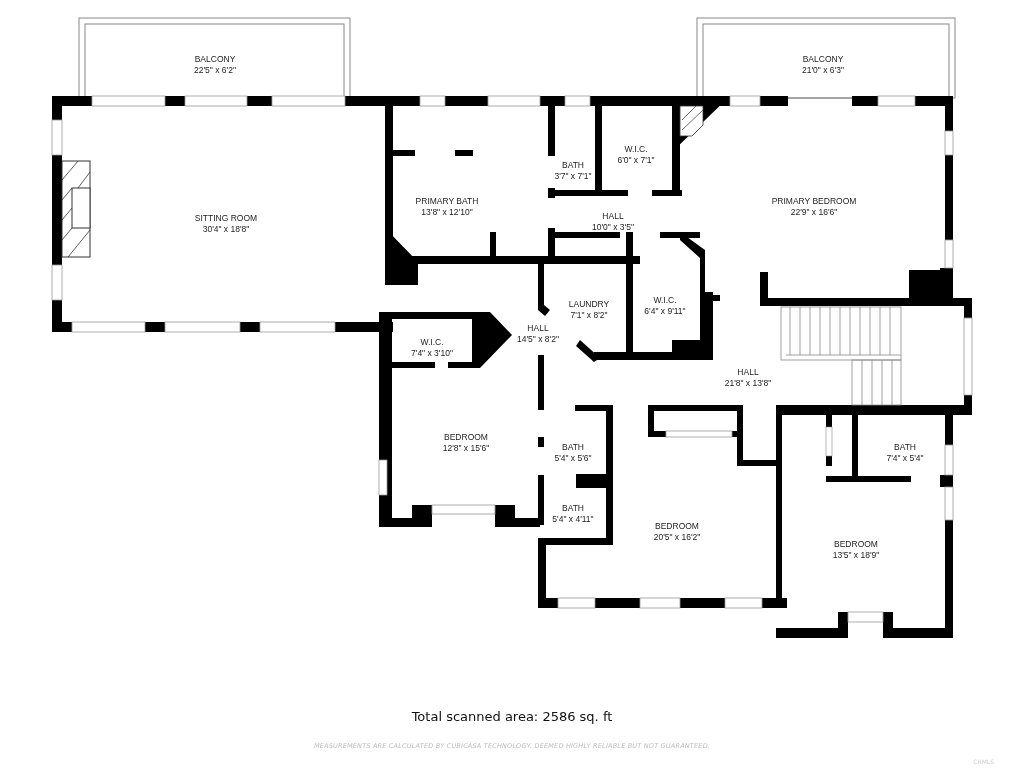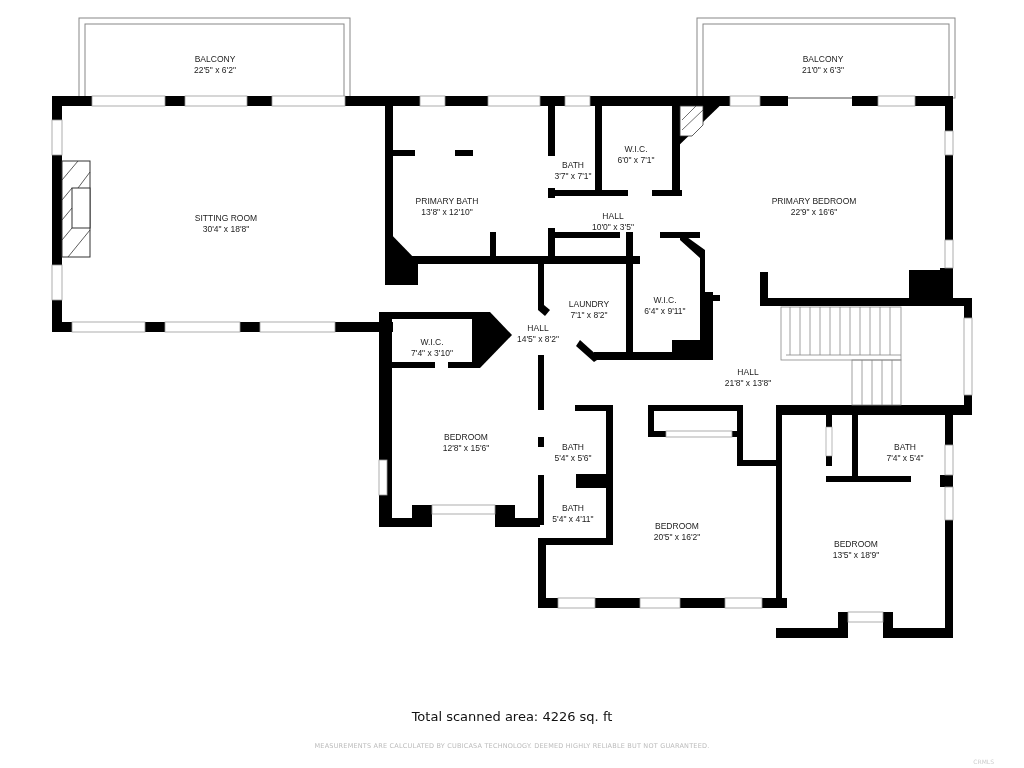--- a/index.html
+++ b/index.html
@@ -4,21 +4,21 @@
 <style>
   html, body { margin:0; padding:0; background:#ffffff; }
   body { width:1024px; height:768px; position:relative; overflow:hidden; font-family:"Liberation Sans", sans-serif; }
   #plan { position:absolute; left:0; top:0; }
   .wall { fill:#000; }
   .win { fill:#fff; stroke:#999; stroke-width:0.8; }
   .thin { fill:none; stroke:#888; stroke-width:1; }
   .room-name { font-family:"Liberation Sans", sans-serif; font-size:8.5px; fill:#222; text-anchor:middle; }
   .room-dim { font-family:"Liberation Sans", sans-serif; font-size:8.5px; fill:#222; text-anchor:middle; }
   .total { position:absolute; left:0; width:1024px; top:709px; text-align:center; font-family:"DejaVu Sans", sans-serif; font-size:13px; color:#111; }
-  .disclaimer { position:absolute; left:0; width:1024px; top:742px; text-align:center; font-family:"DejaVu Sans", sans-serif; font-size:6.5px; color:#bbb; letter-spacing:0.2px; }
+  .disclaimer { position:absolute; left:0; width:1024px; top:742px; text-align:center; font-family:"DejaVu Sans", sans-serif; font-size:6.5px; color:#bbb; letter-spacing:0.2px;font-style:italic; }
   .watermark { position:absolute; right:30px; top:758px; font-family:"DejaVu Sans", sans-serif; font-size:6px; color:#ccc; }
 </style>
 </head>
 <body>
 
 <svg id="plan" width="1024" height="700" viewBox="0 0 1024 700">
 
   <g>
     <rect x="79" y="18" width="271" height="80" class="thin"></rect>
     <rect x="85" y="24" width="259" height="74" class="thin"></rect>
@@ -257,15 +257,15 @@
     <text class="room-dim" x="677" y="540">20'5" x 16'2"</text>
 
     <text class="room-name" x="905" y="450">BATH</text>
     <text class="room-dim" x="905" y="461">7'4" x 5'4"</text>
 
     <text class="room-name" x="856" y="547">BEDROOM</text>
     <text class="room-dim" x="856" y="558">13'5" x 18'9"</text>
   </g>
 </svg>
 
-<div class="total">Total scanned area: 4226 sq. ft</div>
+<div class="total">Total scanned area: 2586 sq. ft</div>
 <div class="disclaimer">MEASUREMENTS ARE CALCULATED BY CUBICASA TECHNOLOGY. DEEMED HIGHLY RELIABLE BUT NOT GUARANTEED.</div>
 <div class="watermark">CRMLS</div>
 
 </body></html>

